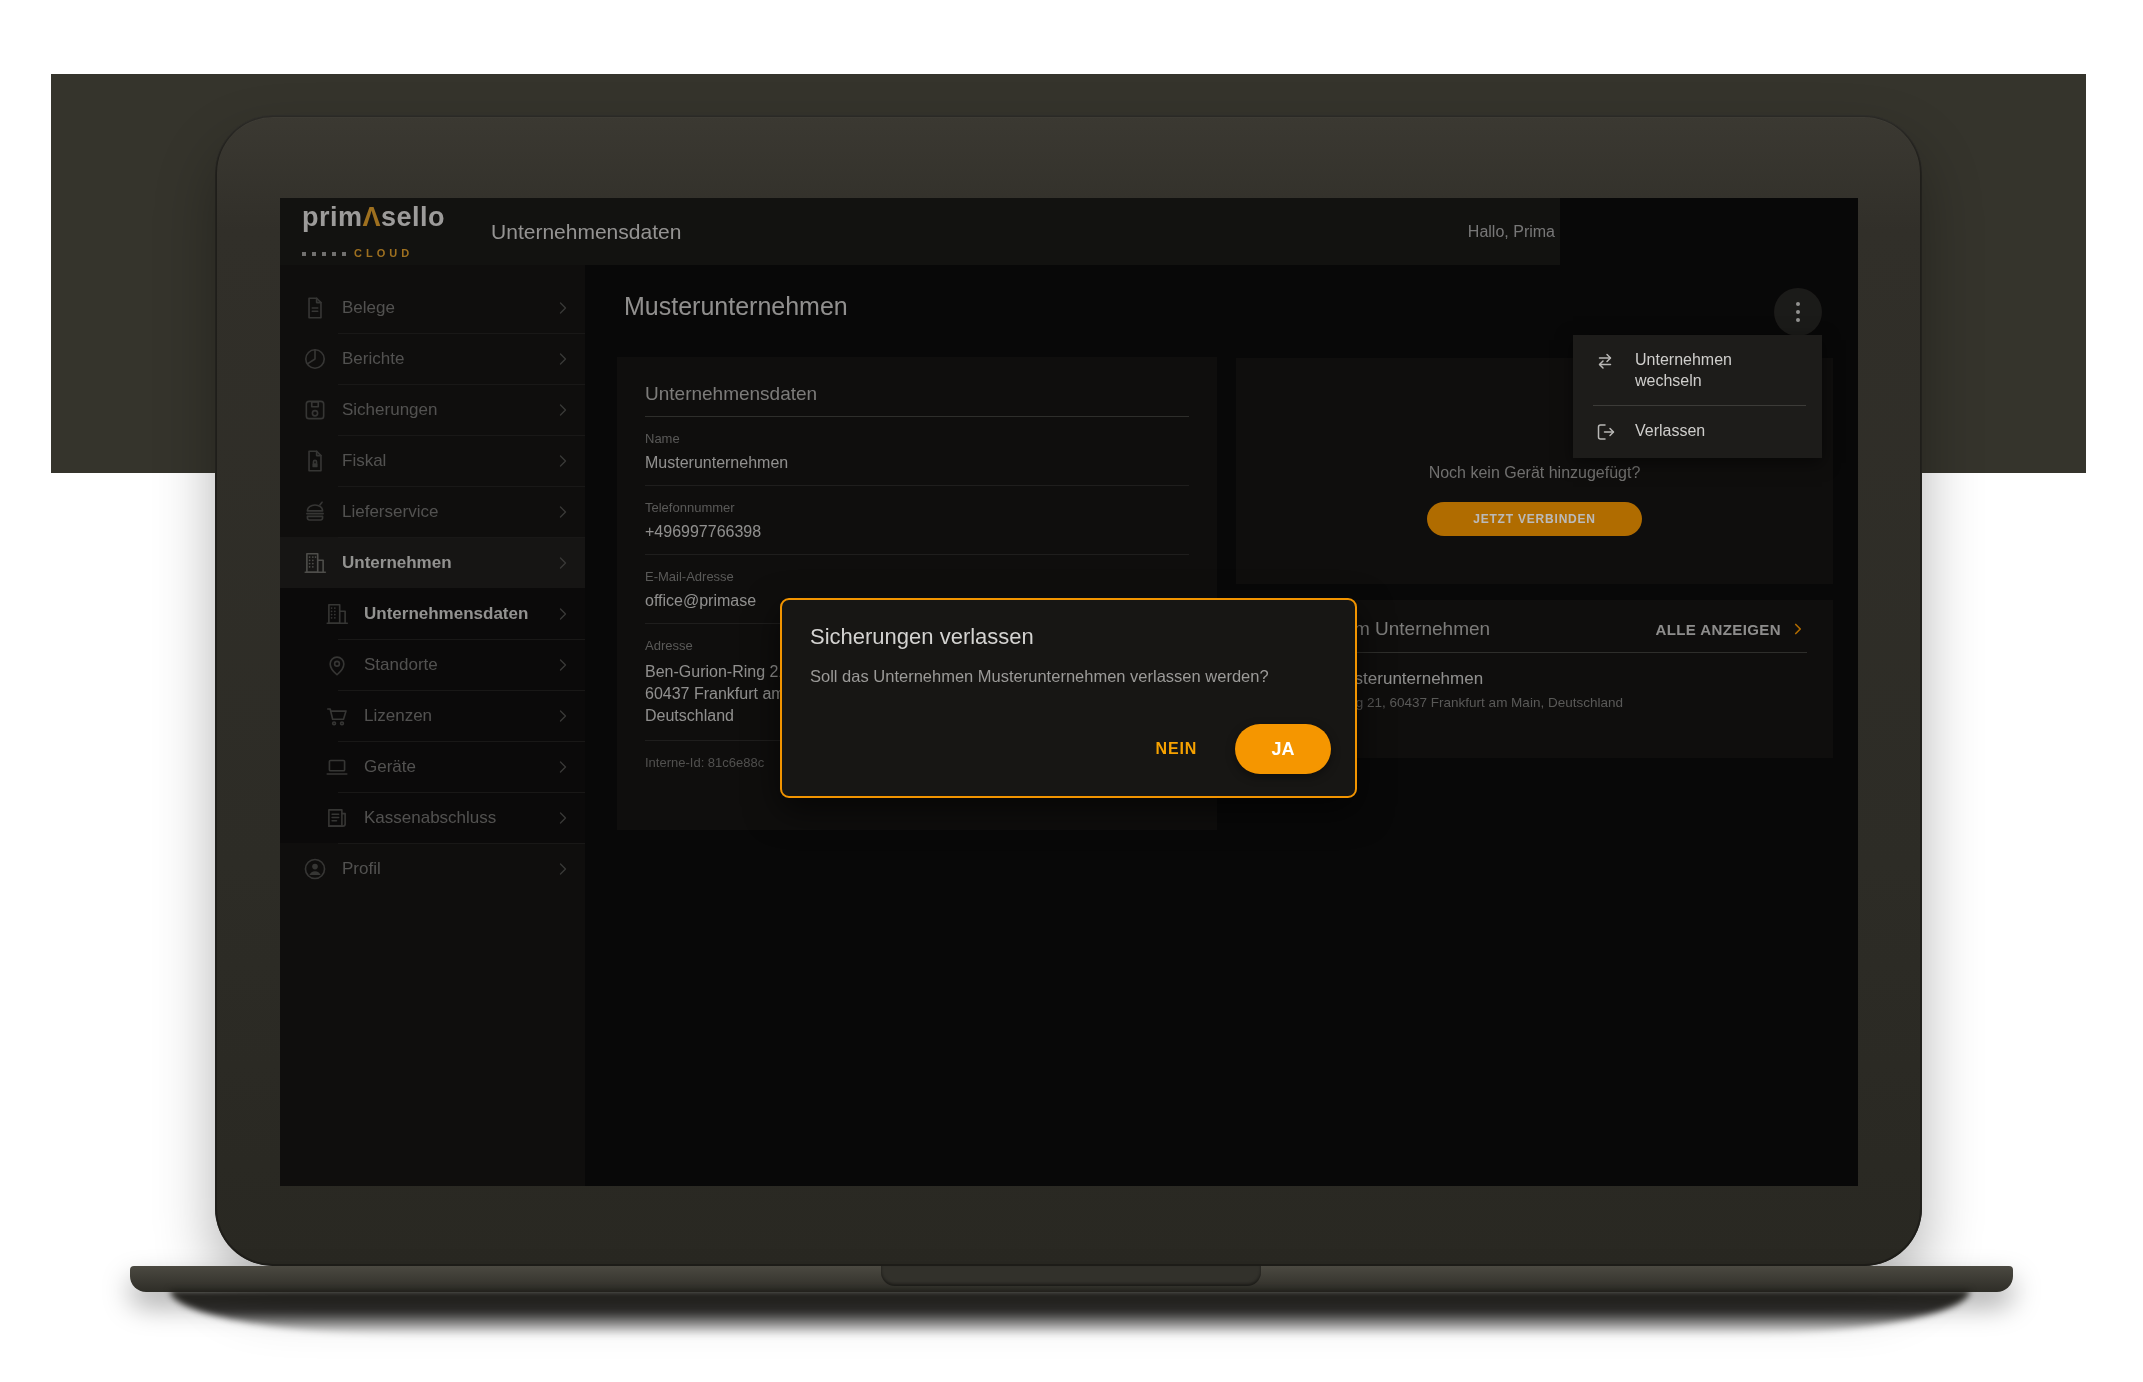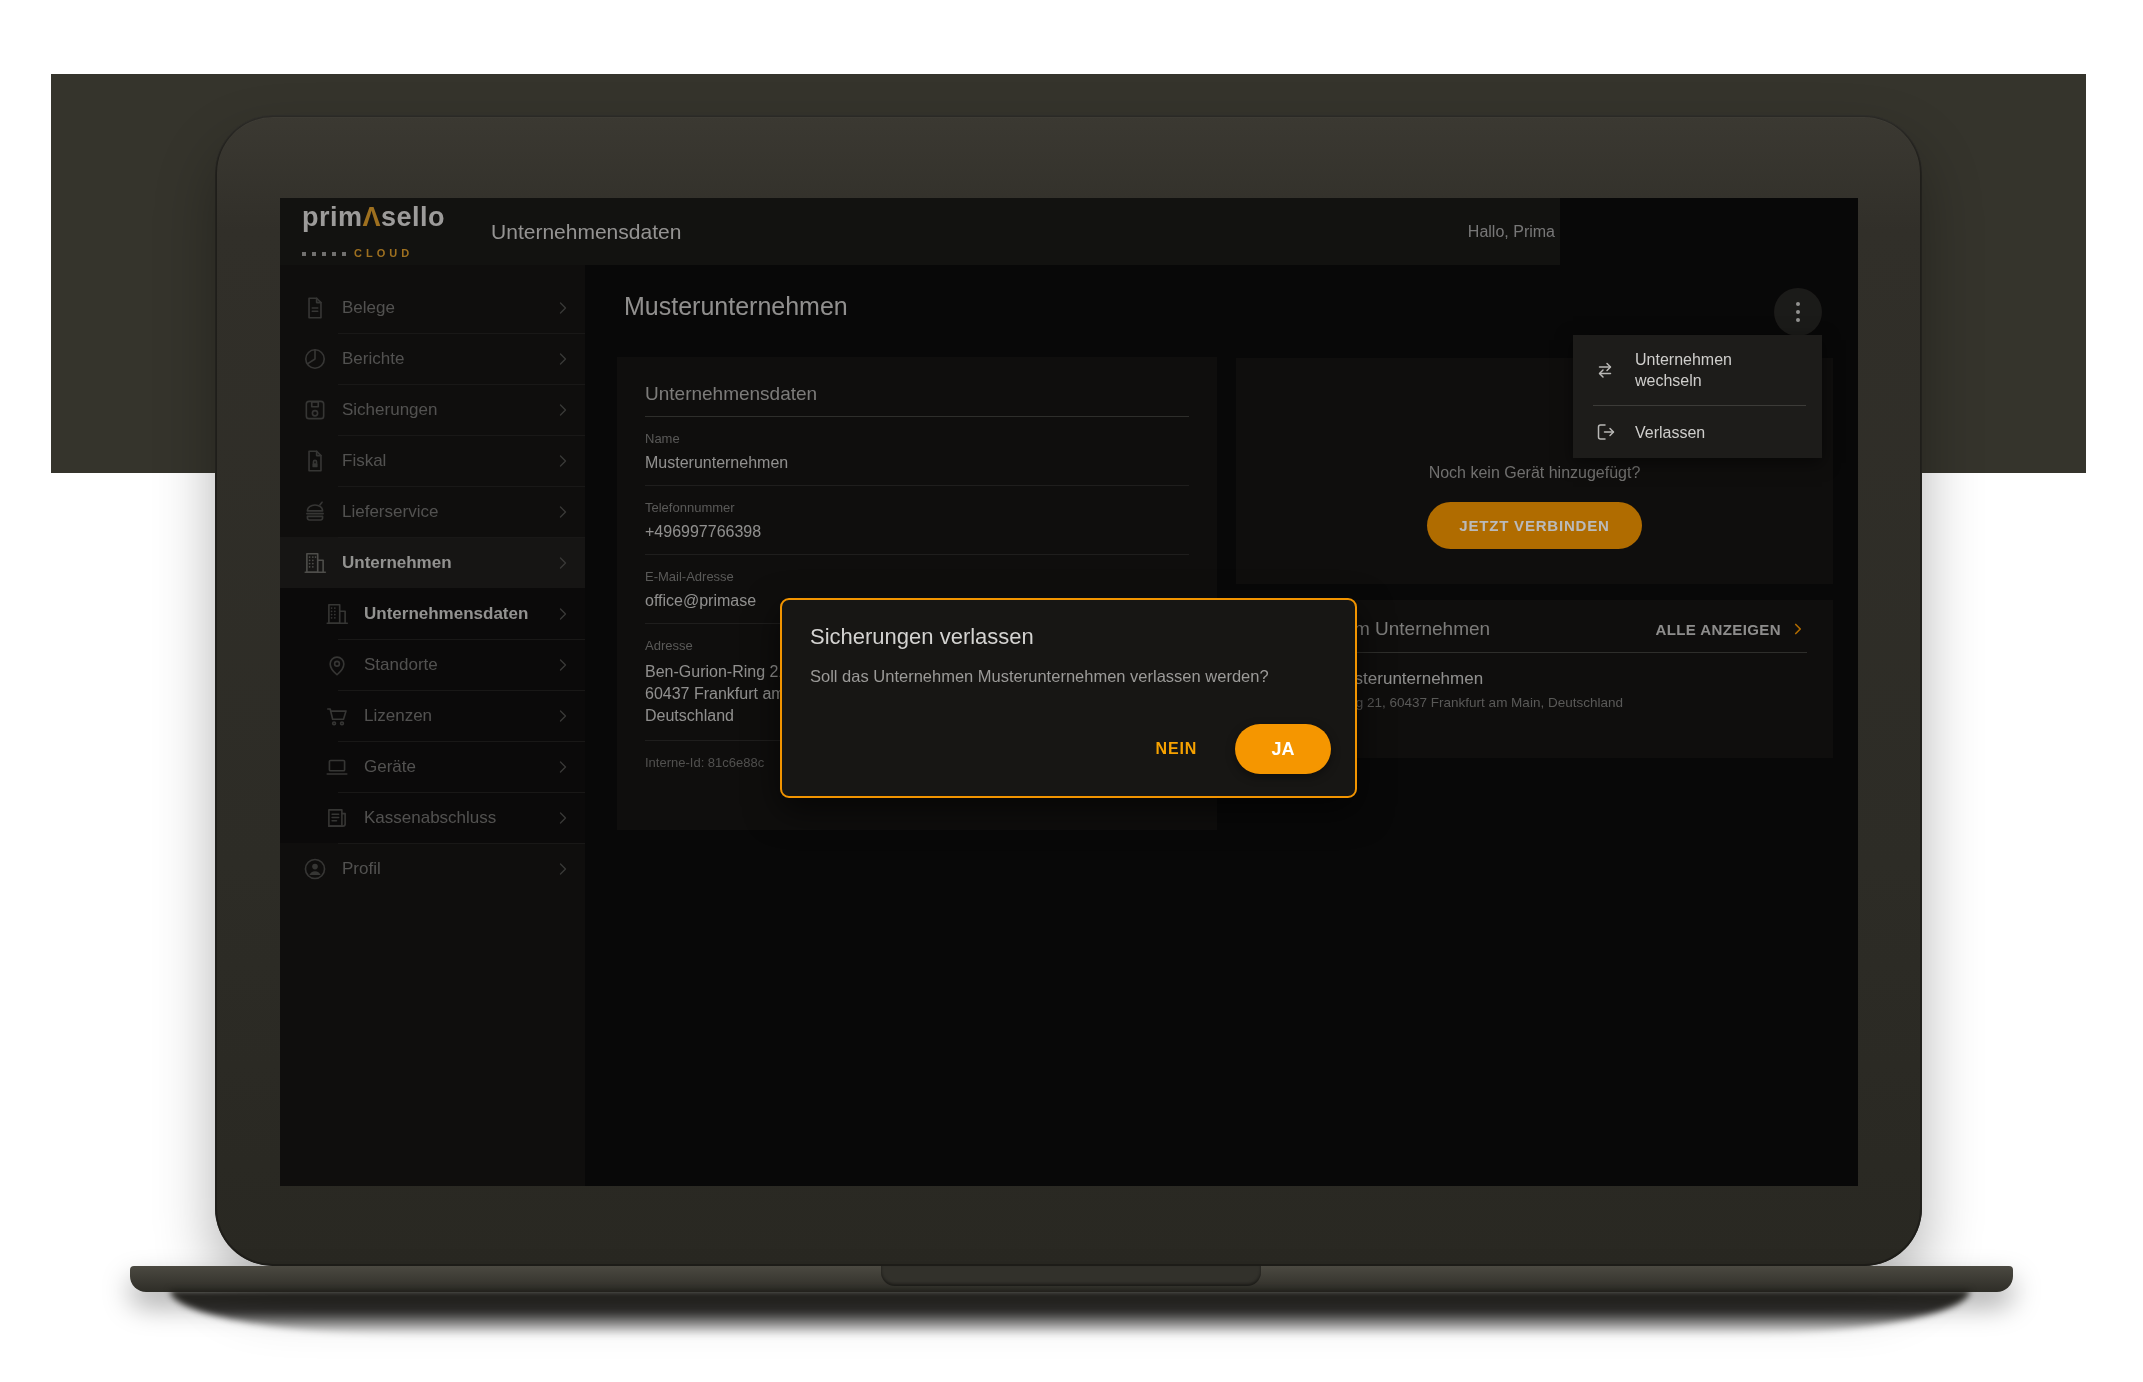--- a/index.html
+++ b/index.html
@@ -60,37 +60,37 @@
   .card-title{font-size:19px;color:#aaa9a7;padding-bottom:11px;border-bottom:1px solid #403f3c;}
   .card-left{left:337px;top:159px;width:600px;height:473px;padding:26px 28px;}
   .field{padding:14px 0 13px 0;border-bottom:1px solid #2b2a28;}
   .field .flabel{font-size:13px;color:#7b7a78;margin-bottom:8px;}
   .field .fvalue{font-size:16px;color:#c6c5c3;white-space:nowrap;}
   .field .fvalue.multi div{line-height:22px;}
   .internal-id{padding-top:14px;font-size:13px;color:#6f6e6c;white-space:nowrap;}
 
   .card-a{left:956px;top:160px;width:597px;height:226px;padding:22px 26px;}
   .empty-text{position:absolute;left:0;right:0;top:106px;text-align:center;font-size:16px;color:#9a9997;}
-  .connect-btn{position:absolute;left:191px;top:144px;width:215px;height:47px;border-radius:24px;background:#f29400;color:#ffffff;
-    font-size:15px;font-weight:bold;letter-spacing:.8px;display:flex;align-items:center;justify-content:center;border:none;}
+  .connect-btn{position:absolute;left:191px;top:144px;width:215px;height:34px;border-radius:24px;background:#f29400;color:#ffffff;
+    font-size:12px;font-weight:bold;letter-spacing:.8px;display:flex;align-items:center;justify-content:center;border:none;}
 
   .card-b{left:956px;top:402px;width:597px;height:158px;padding:18px 26px;}
   .cardb-head{display:flex;align-items:center;justify-content:space-between;padding-bottom:12px;border-bottom:1px solid #403f3c;}
   .cardb-title{font-size:19px;color:#aaa9a7;white-space:nowrap;}
   .show-all{display:flex;align-items:center;gap:8px;font-size:15px;font-weight:bold;color:#c3c2c0;letter-spacing:.4px;white-space:nowrap;justify-content:flex-end;}
   .show-all .chev{width:18px;height:18px;color:#f29400;}
   .loc-name{margin-top:16px;font-size:17px;color:#c6c5c3;white-space:nowrap;}
   .loc-addr{margin-top:6px;font-size:13.5px;color:#7b7a78;white-space:nowrap;}
 
   
   .overlay{position:absolute;inset:0;background:rgba(0,0,0,.27);z-index:5;}
 
   
   .menu{position:absolute;left:1293px;top:137px;width:249px;background:#1d1c1a;z-index:6;box-shadow:0 5px 16px rgba(0,0,0,.5);}
-  .menu-item{position:relative;display:flex;align-items:center;padding:14px 2px 14px 20px;color:#cfcecc;font-size:16px;line-height:21px;}
+  .menu-item{position:relative;display:flex;align-items:flex-start;padding:14px 2px 14px 20px;color:#cfcecc;font-size:16px;line-height:21px;}
   .menu-item .micon{width:24px;height:24px;margin-right:18px;color:#b9b8b6;flex:0 0 auto;}
   .menu-item .mlabel{max-width:130px;}
   .menu-divider{height:1px;background:#3c3b38;margin:0 16px 0 20px;}
 
   
   .modal{position:absolute;left:500px;top:400px;width:577px;height:200px;background:#171614;border:2px solid #f29400;border-radius:9px;
     box-sizing:border-box;padding:24px 28px;z-index:7;box-shadow:0 12px 34px rgba(0,0,0,.6);}
   .modal-title{font-size:22px;color:#d4d3d1;}
   .modal-msg{margin-top:17px;font-size:16.5px;color:#9b9a98;}
   .modal-actions{position:absolute;right:24px;bottom:22px;display:flex;align-items:center;gap:32px;}

